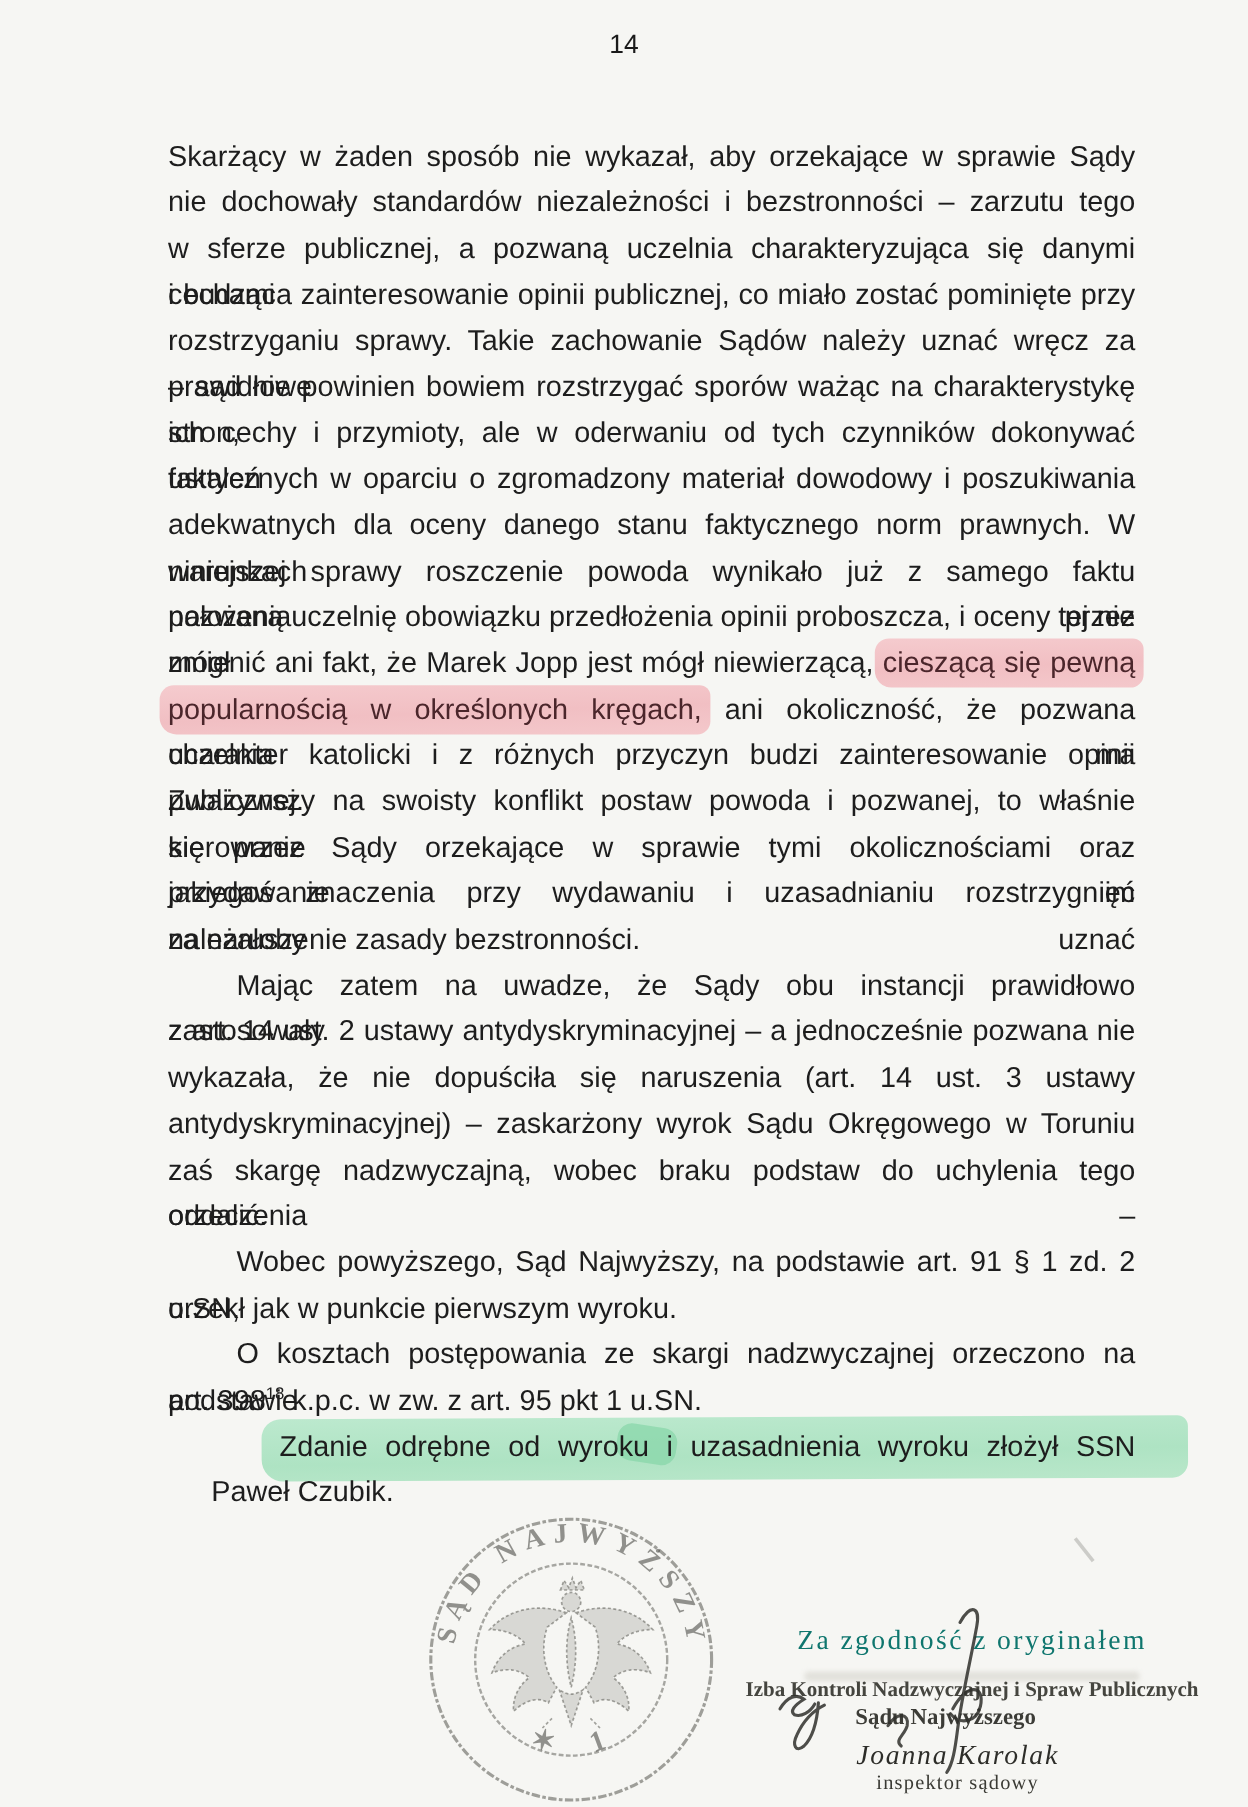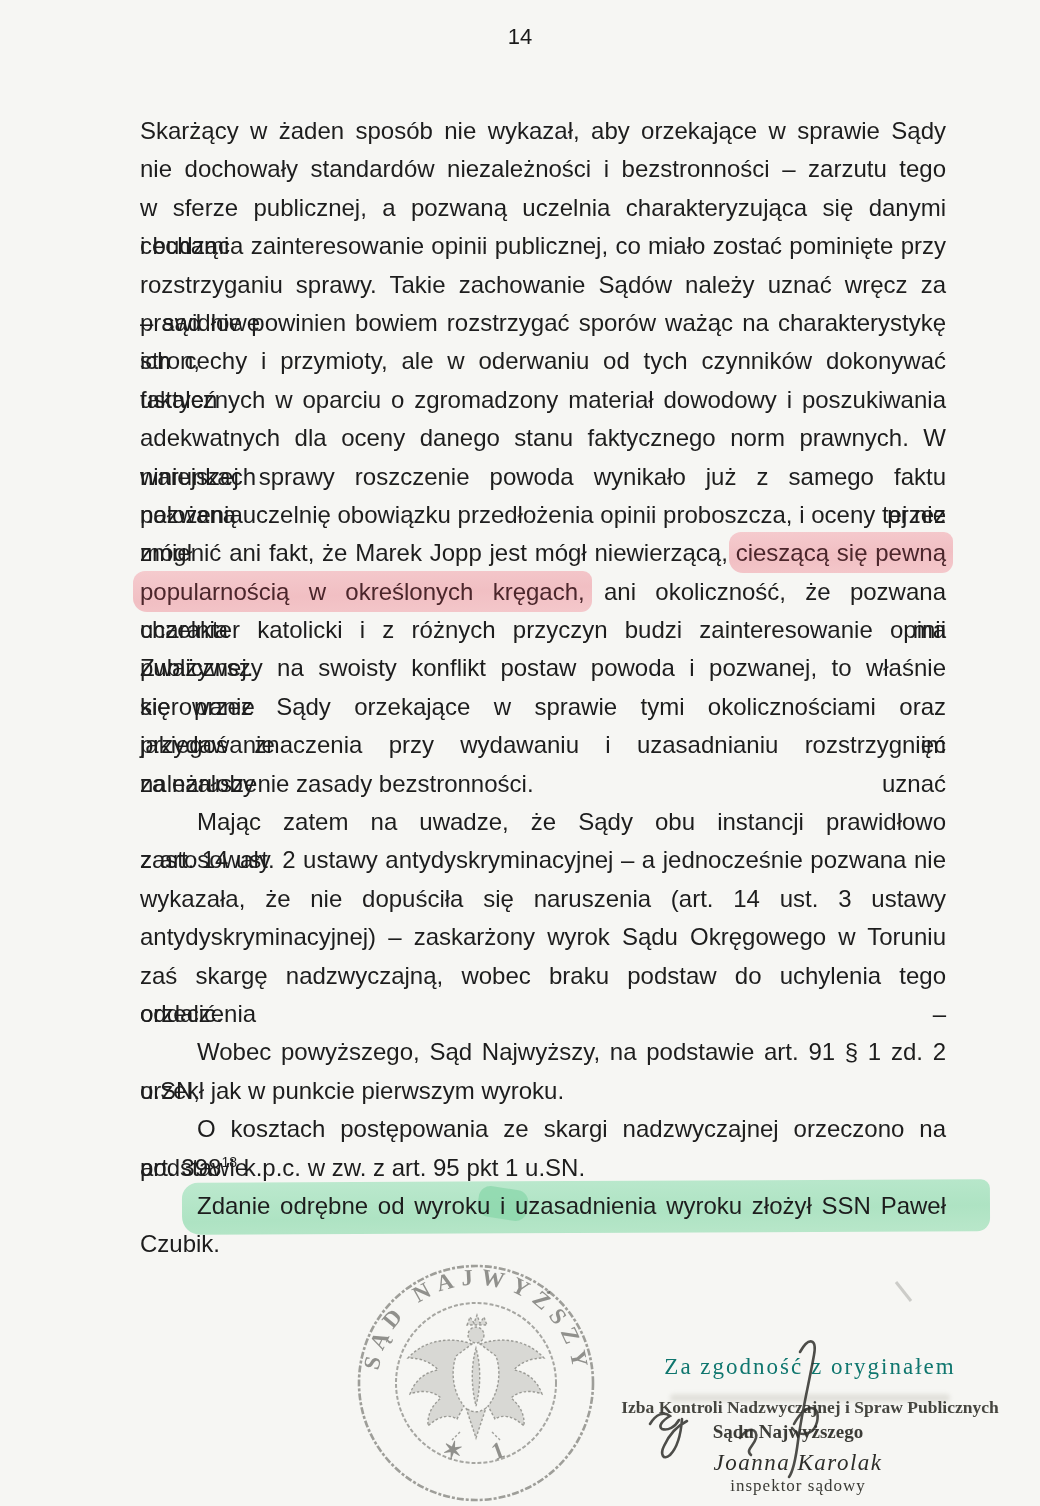--- a/index.html
+++ b/index.html
@@ -25,21 +25,21 @@
   .line.last{text-align-last:left;}
   .line.indent{text-indent:57px;}
   sup{font-size:14px;line-height:0;vertical-align:9px;}
   .hl-pink{
     background:linear-gradient(178deg,#f5cbce 0%,#f1bfc3 55%,#f4c8cb 100%);
     color:#4b262b;
     padding:7px 7px;margin:0 -7px;
     border-radius:12px 9px 11px 14px;
     box-decoration-break:clone;-webkit-box-decoration-break:clone;
   }
-  .green-line{position:relative;}
+  .green-line{position:relative;margin-left:36px;}
   .green-line span{position:relative;z-index:1;}
   .green-line::before{
     content:'';position:absolute;z-index:0;
     left:42px;right:-44px;top:-6px;bottom:-8px;
     background:linear-gradient(179deg,#bce9ce 0%,#aee3c3 60%,#b9e7ca 100%);
     border-radius:16px 9px 13px 18px;
     transform:rotate(-0.25deg);
   }
   .green-line::after{
     content:'';position:absolute;z-index:0;

